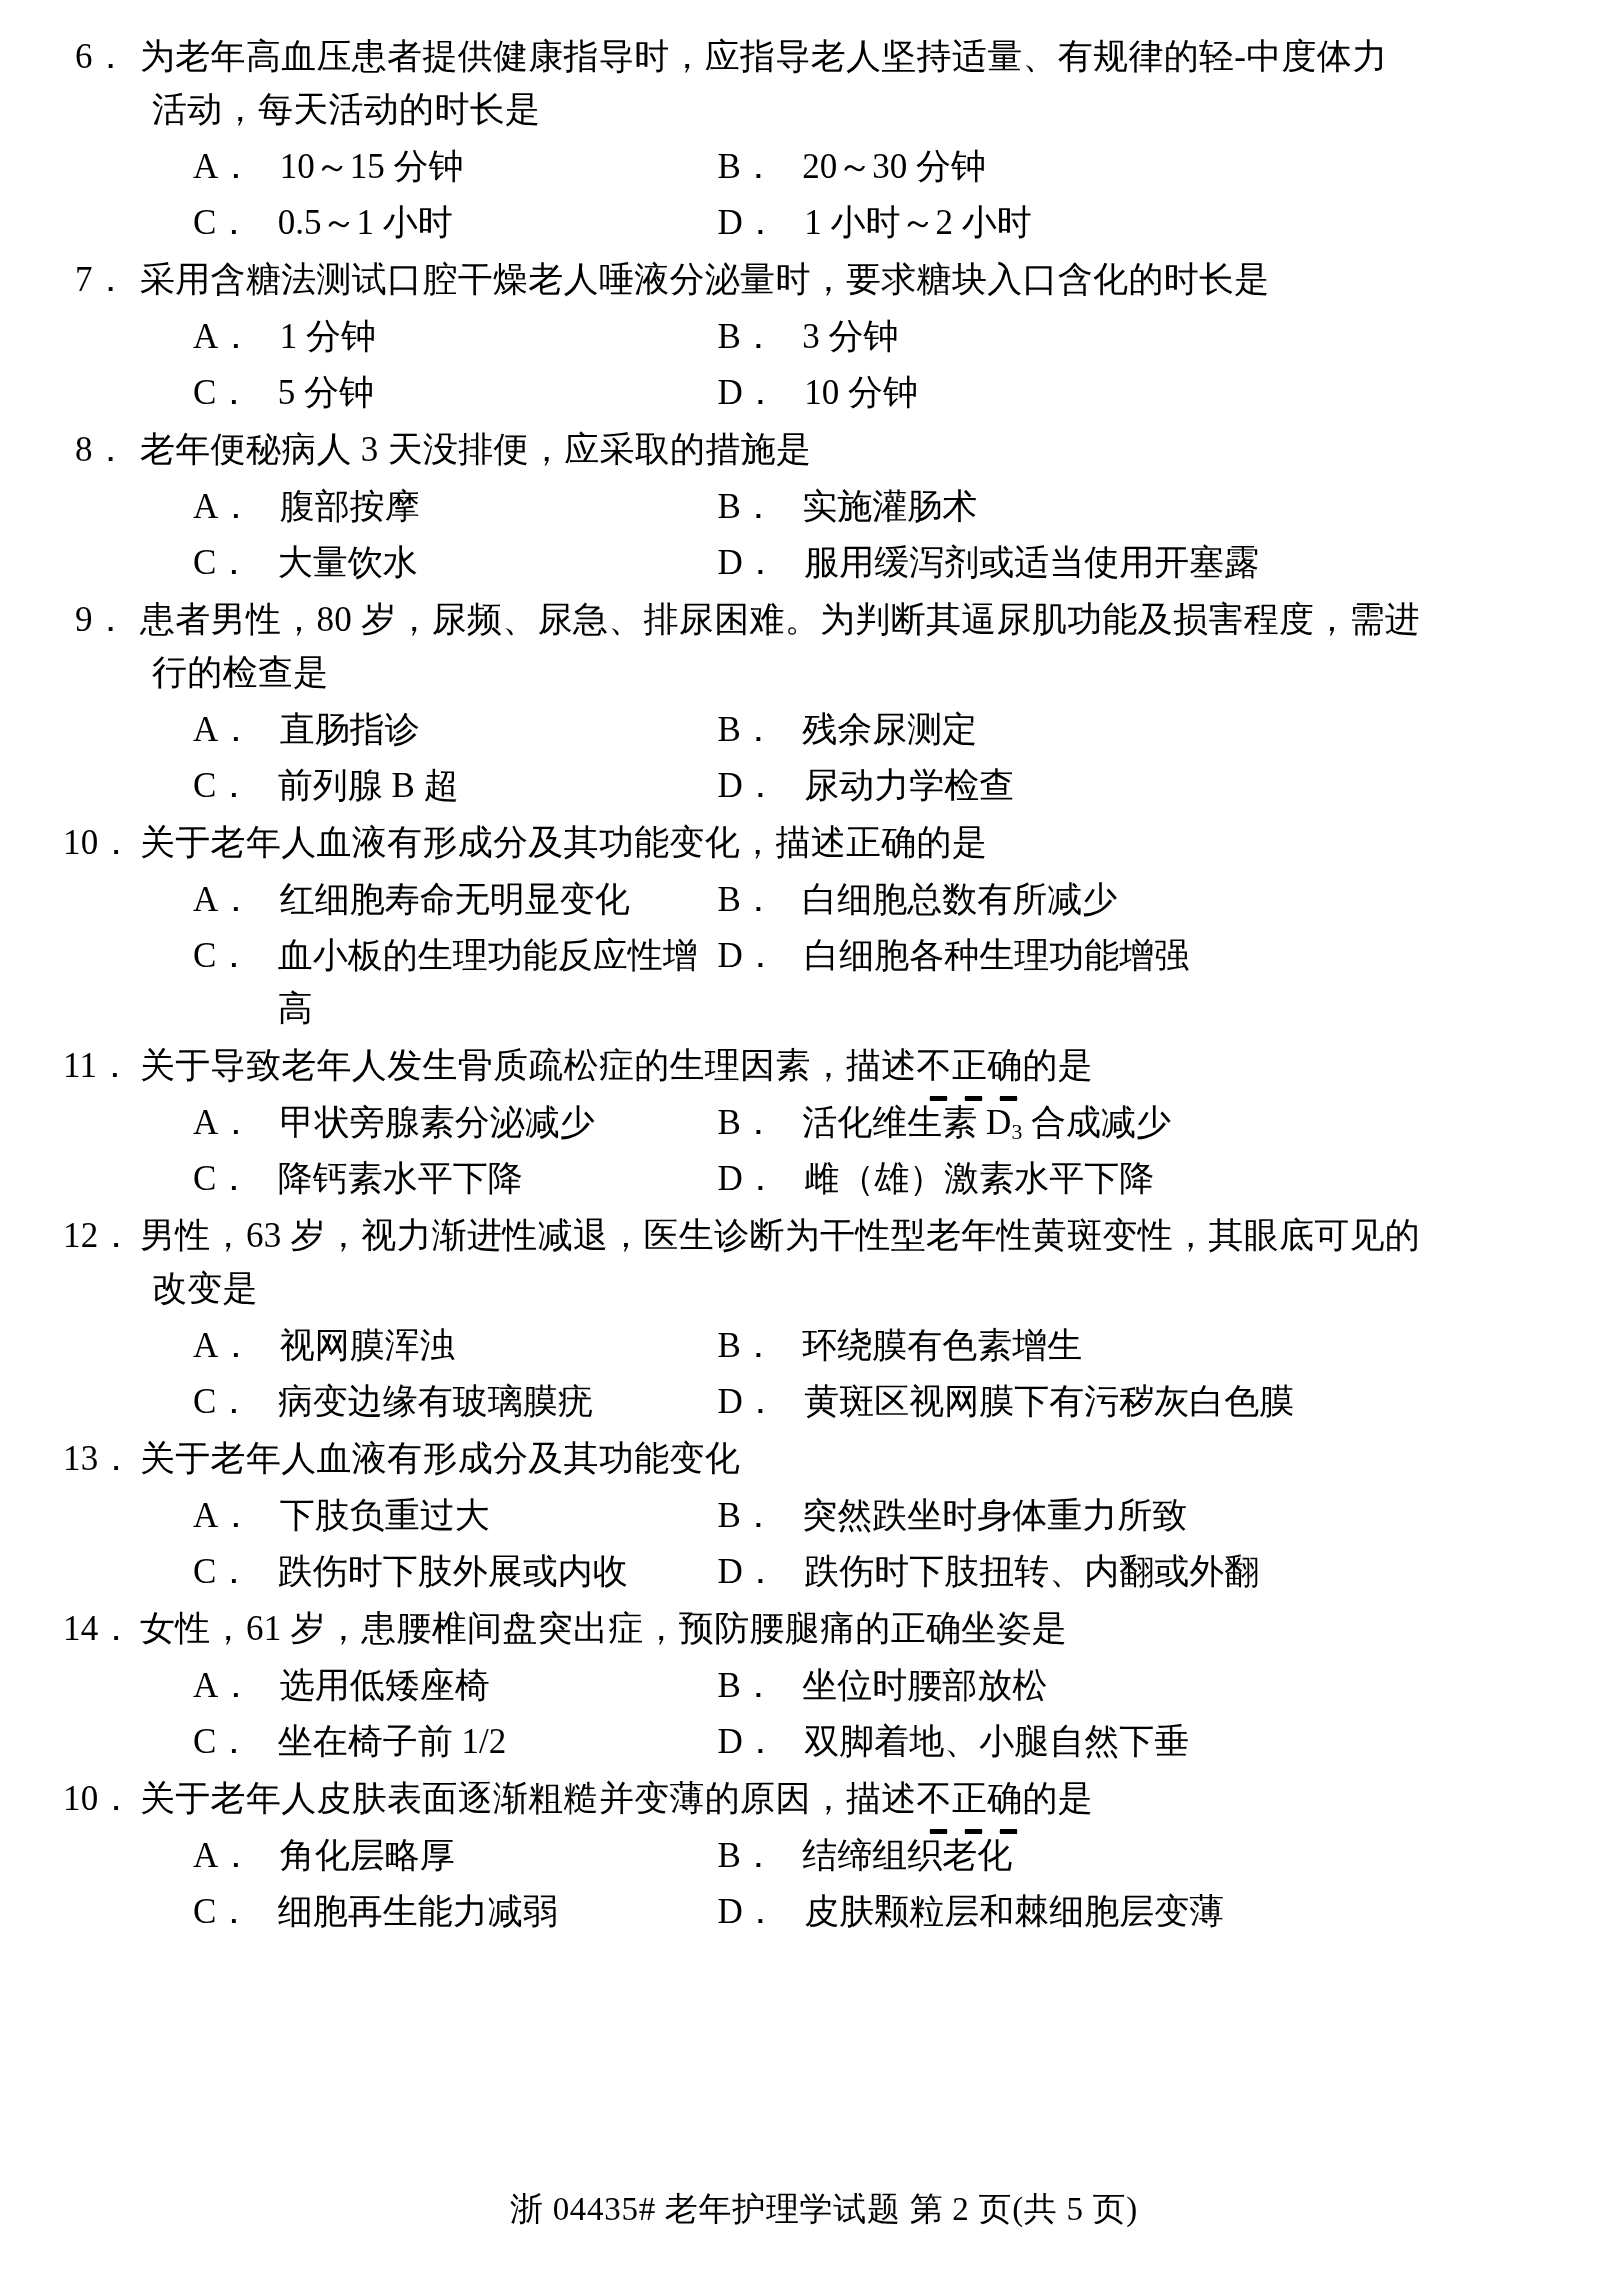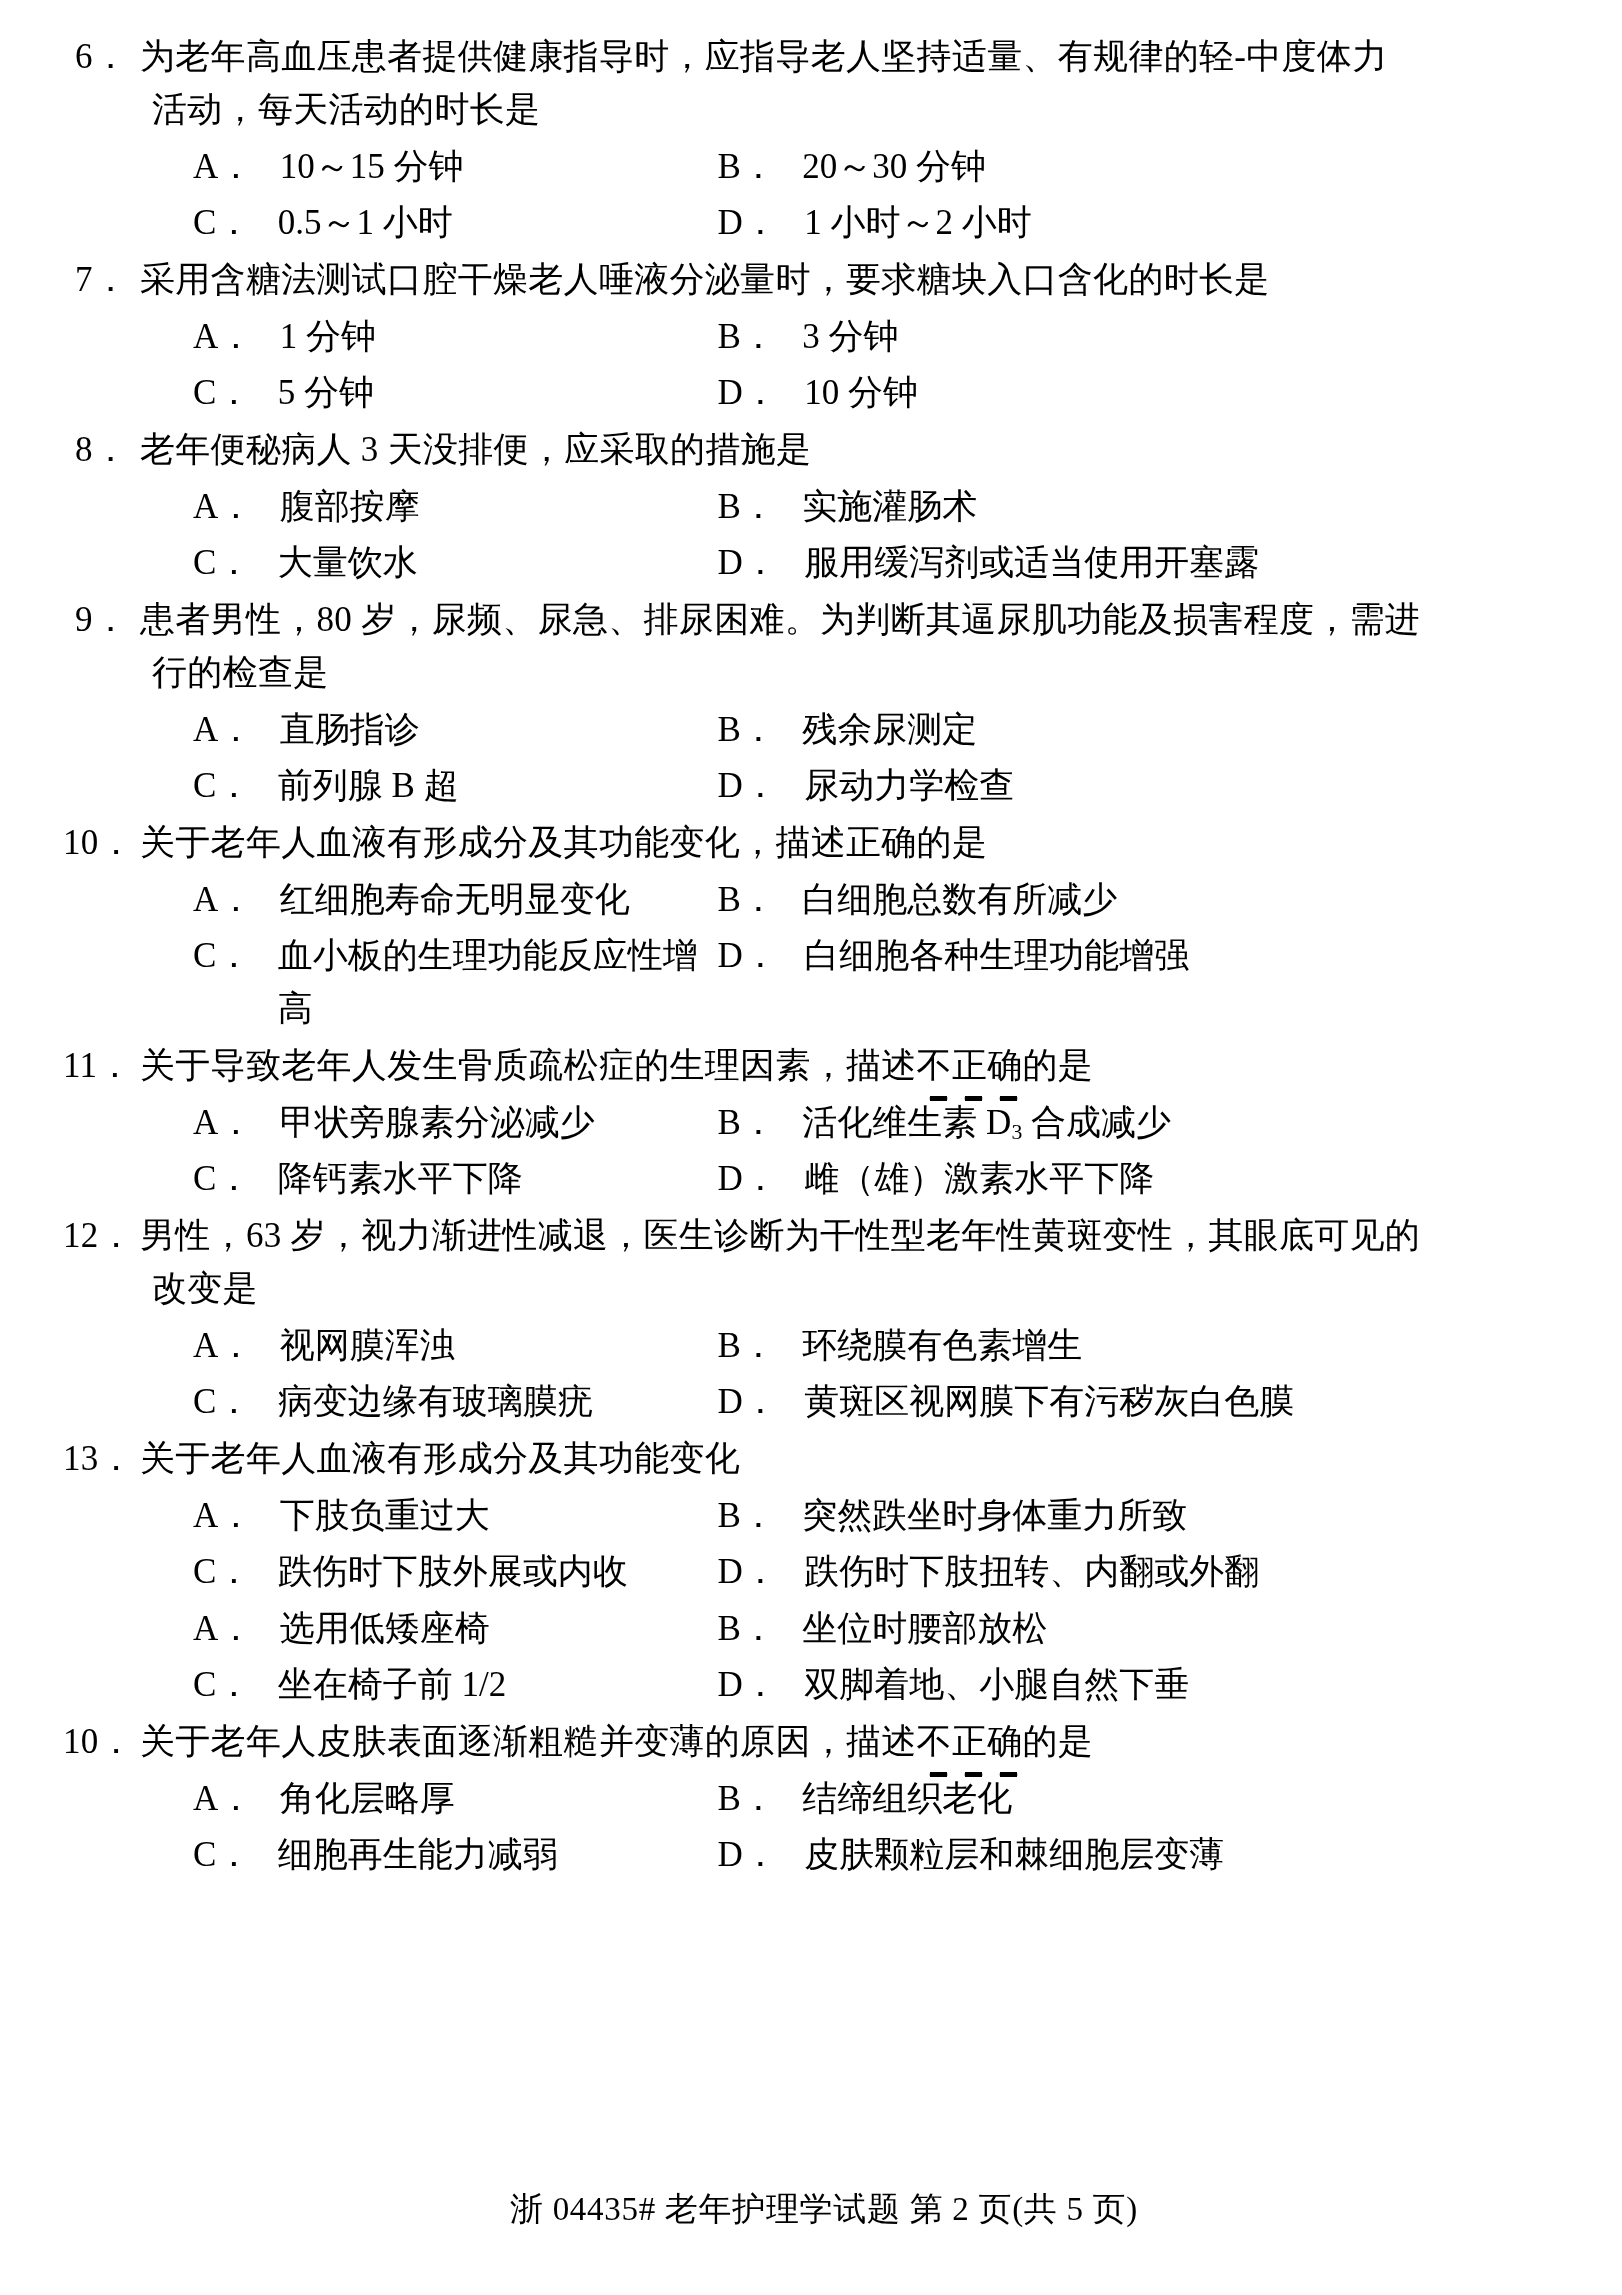--- a/index.html
+++ b/index.html
@@ -366,20 +366,24 @@
         </div>
         <div class="opt opt-right">
           <span class="optlabel">D．</span>
           <span class="opttext">跌伤时下肢扭转、内翻或外翻</span>
         </div>
       </div>
     </div>
   </div>
 
   <div class="question">
+    <div class="qline">
+      <span class="qnum">14．</span>
+      <span class="qtext">女性，61 岁，患腰椎间盘突出症，预防腰腿痛的正确坐姿是</span>
+    </div>
     <div class="options">
       <div class="optrow">
         <div class="opt opt-left">
           <span class="optlabel">A．</span>
           <span class="opttext">选用低矮座椅</span>
         </div>
         <div class="opt opt-right">
           <span class="optlabel">B．</span>
           <span class="opttext">坐位时腰部放松</span>
         </div>

